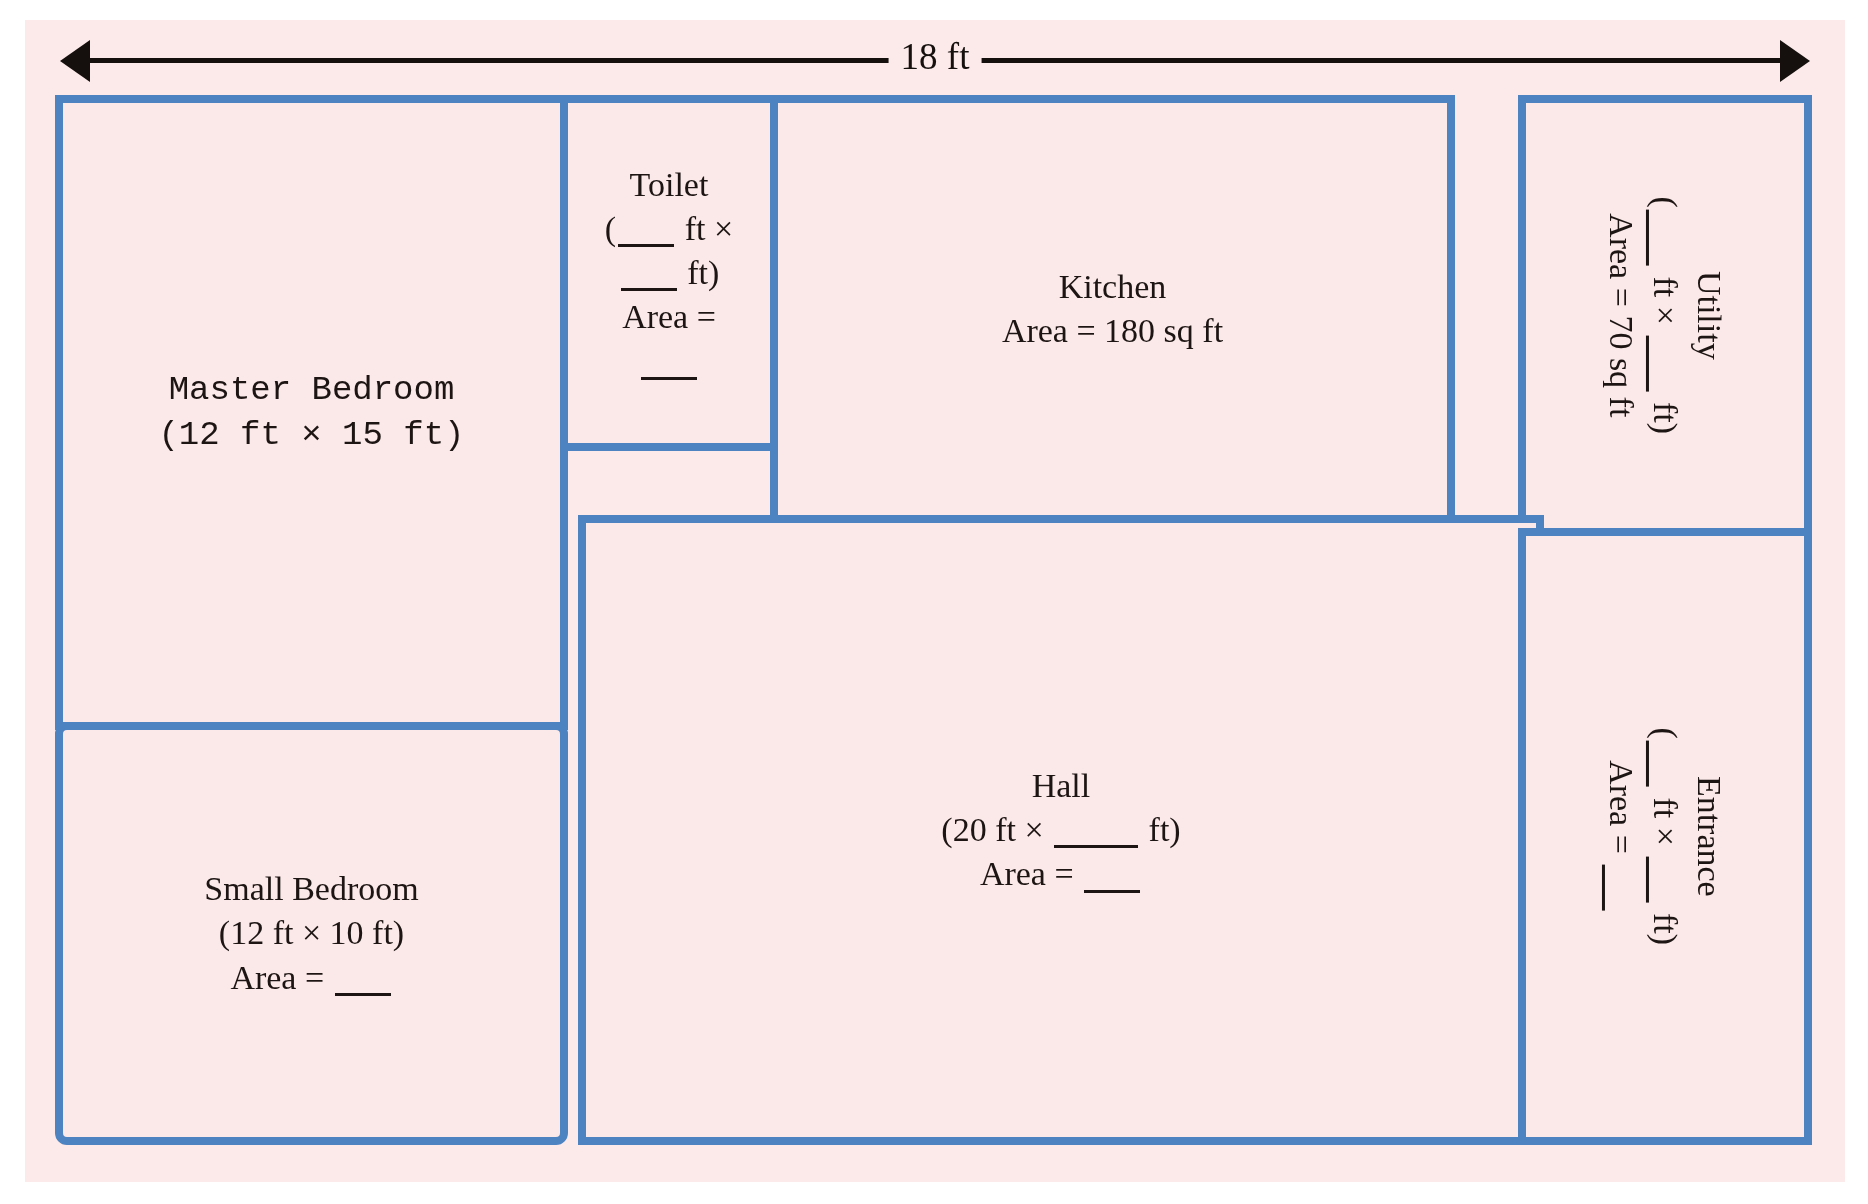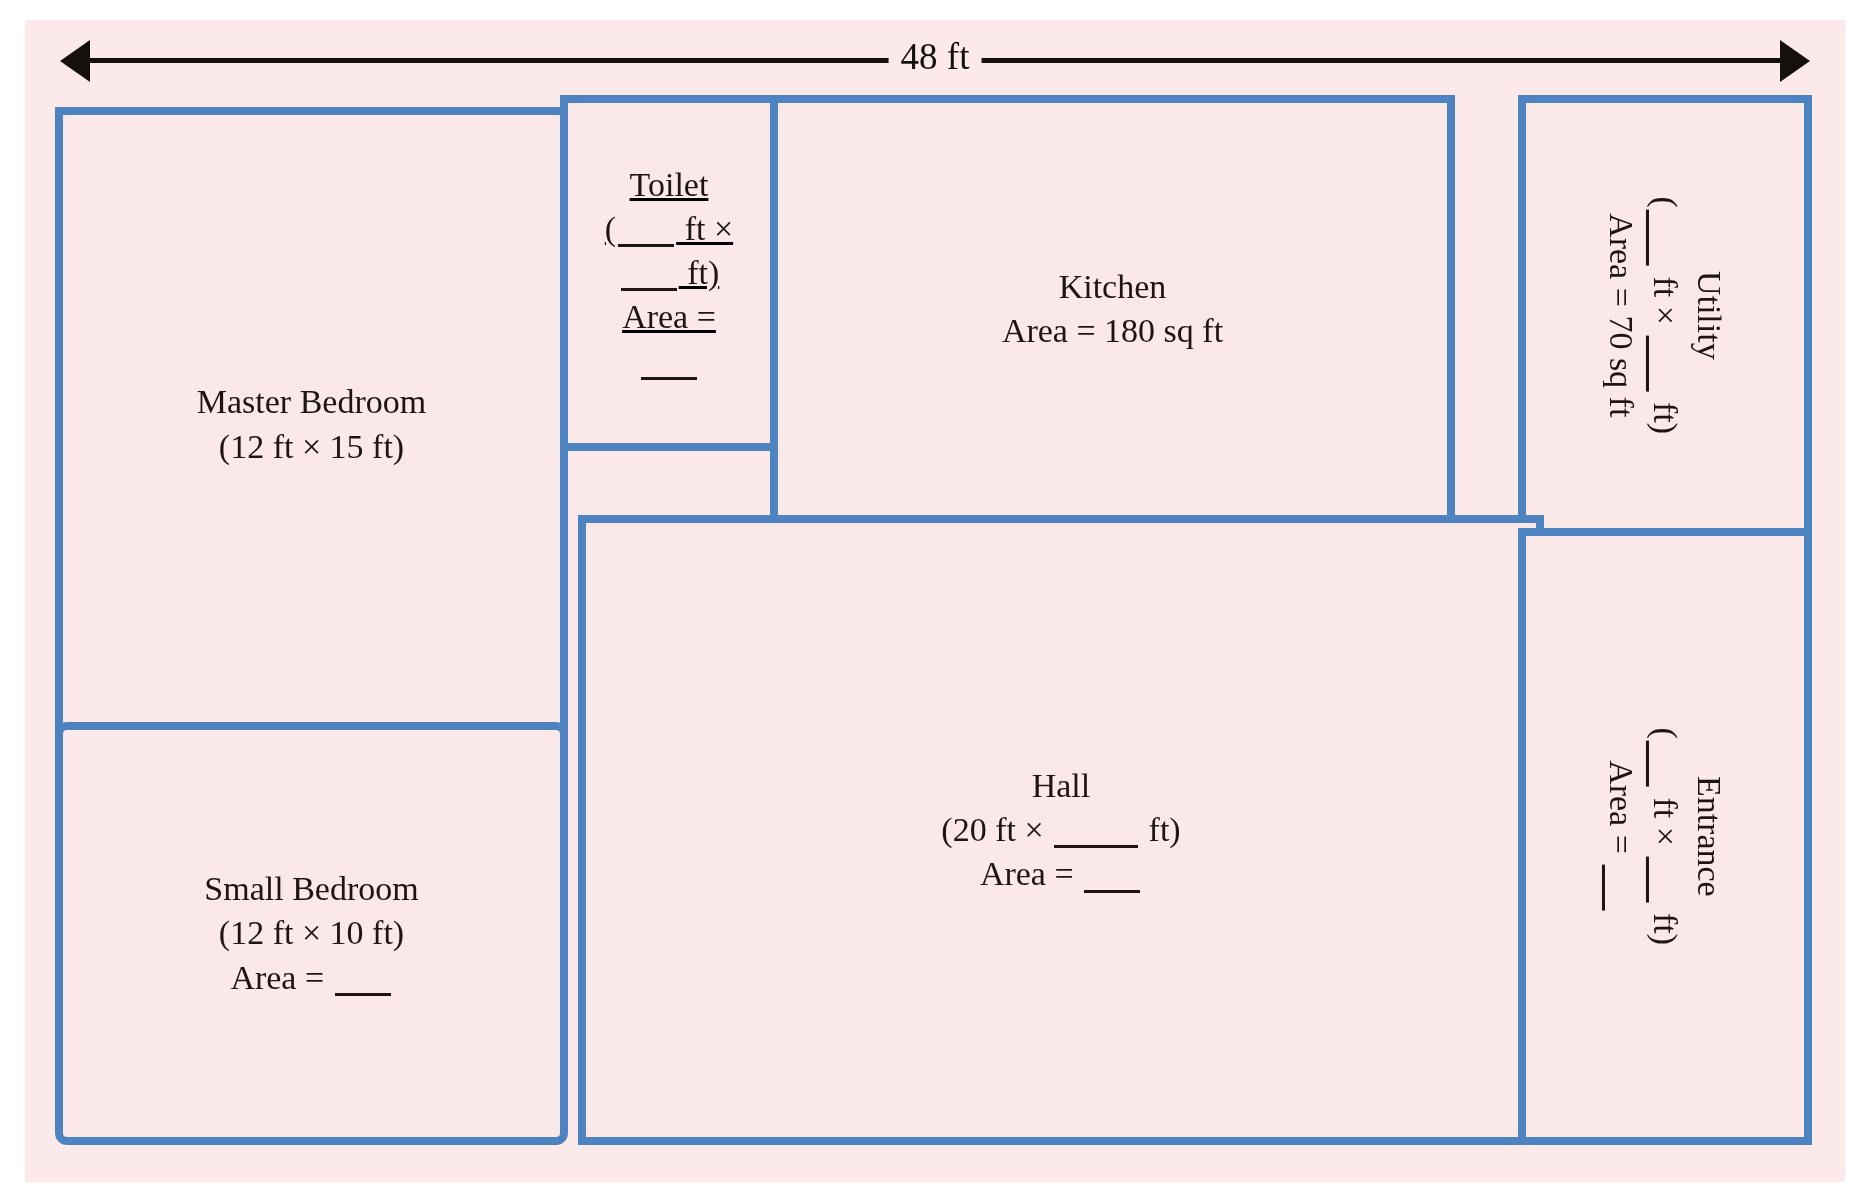--- a/index.html
+++ b/index.html
@@ -35,40 +35,40 @@
   .room-label .ln.wrap{white-space:normal;}
   .blank{display:inline-block;border-bottom:3px solid #1d1513;
          width:56px;height:1em;vertical-align:-0.22em;margin:0 2px;}
   .blank.sm{width:46px;}
   .blank.lg{width:84px;}
 
   
   .rot .room-label{transform:rotate(90deg);}
 
   
-  #master   {left:0;    top:12px;    width:513px; height:635px;}
-  #toilet   {left:505px;top:0;    width:218px; height:356px;text-decoration:underline;}
+  #master   {left:0;    top:0;    width:513px; height:635px;font-family:Liberation Mono, monospace;}
+  #toilet   {left:505px;top:0;    width:218px; height:356px;}
   #kitchen  {left:715px;top:0;    width:685px; height:428px;}
   #utility  {left:1463px;top:0;   width:294px; height:441px;}
   #smallbed {left:0;    top:627px;width:513px; height:423px;border-radius:12px;}
   #hall     {left:523px;top:420px;width:966px; height:630px;}
   #entrance {left:1463px;top:433px;width:294px;height:617px;}
 </style>
 </head>
 <body>
 
 <div id="stage">
 
   <div class="canvas-bg"></div>
 
   <div class="dim-wrap">
     <div class="dim-head left"></div>
     <div class="dim-line"></div>
     <div class="dim-head right"></div>
-    <div class="dim-label">48 ft</div>
+    <div class="dim-label">18 ft</div>
   </div>
 
   <div class="plan">
 
     <div class="room" id="master">
       <div class="room-label">
         <span class="ln">Master Bedroom</span>
         <span class="ln">(12 ft × 15 ft)</span>
       </div>
     </div>

